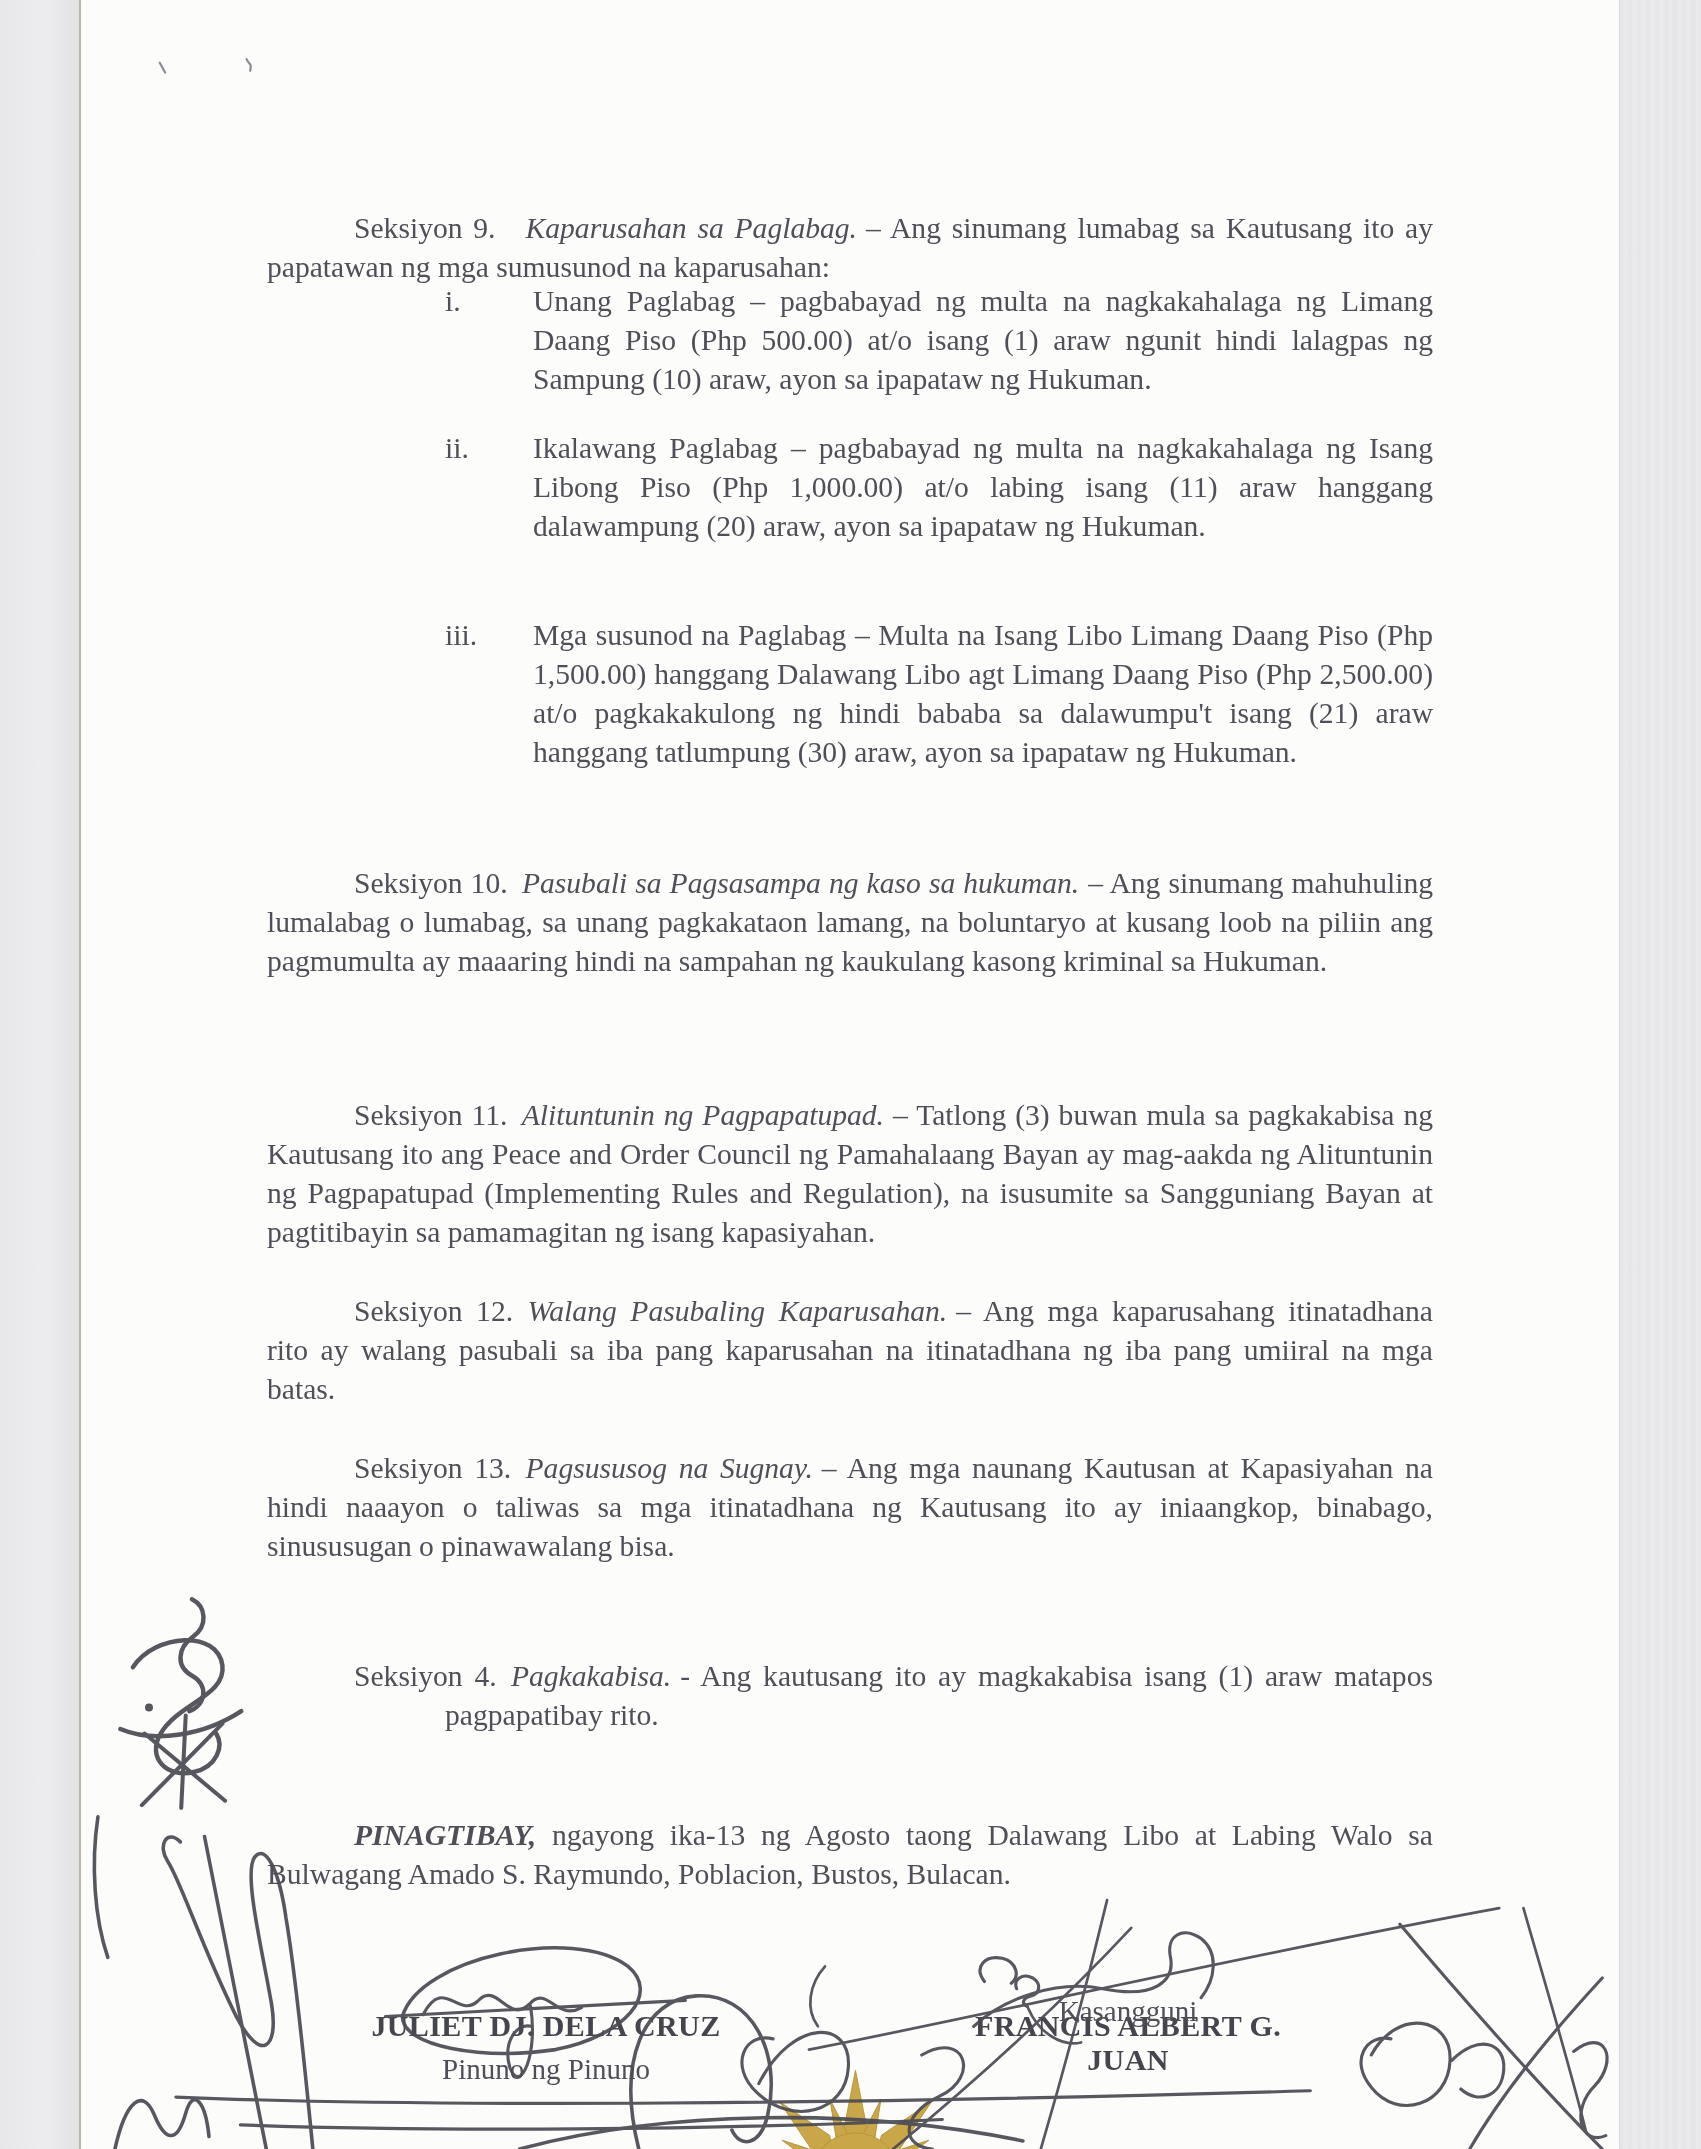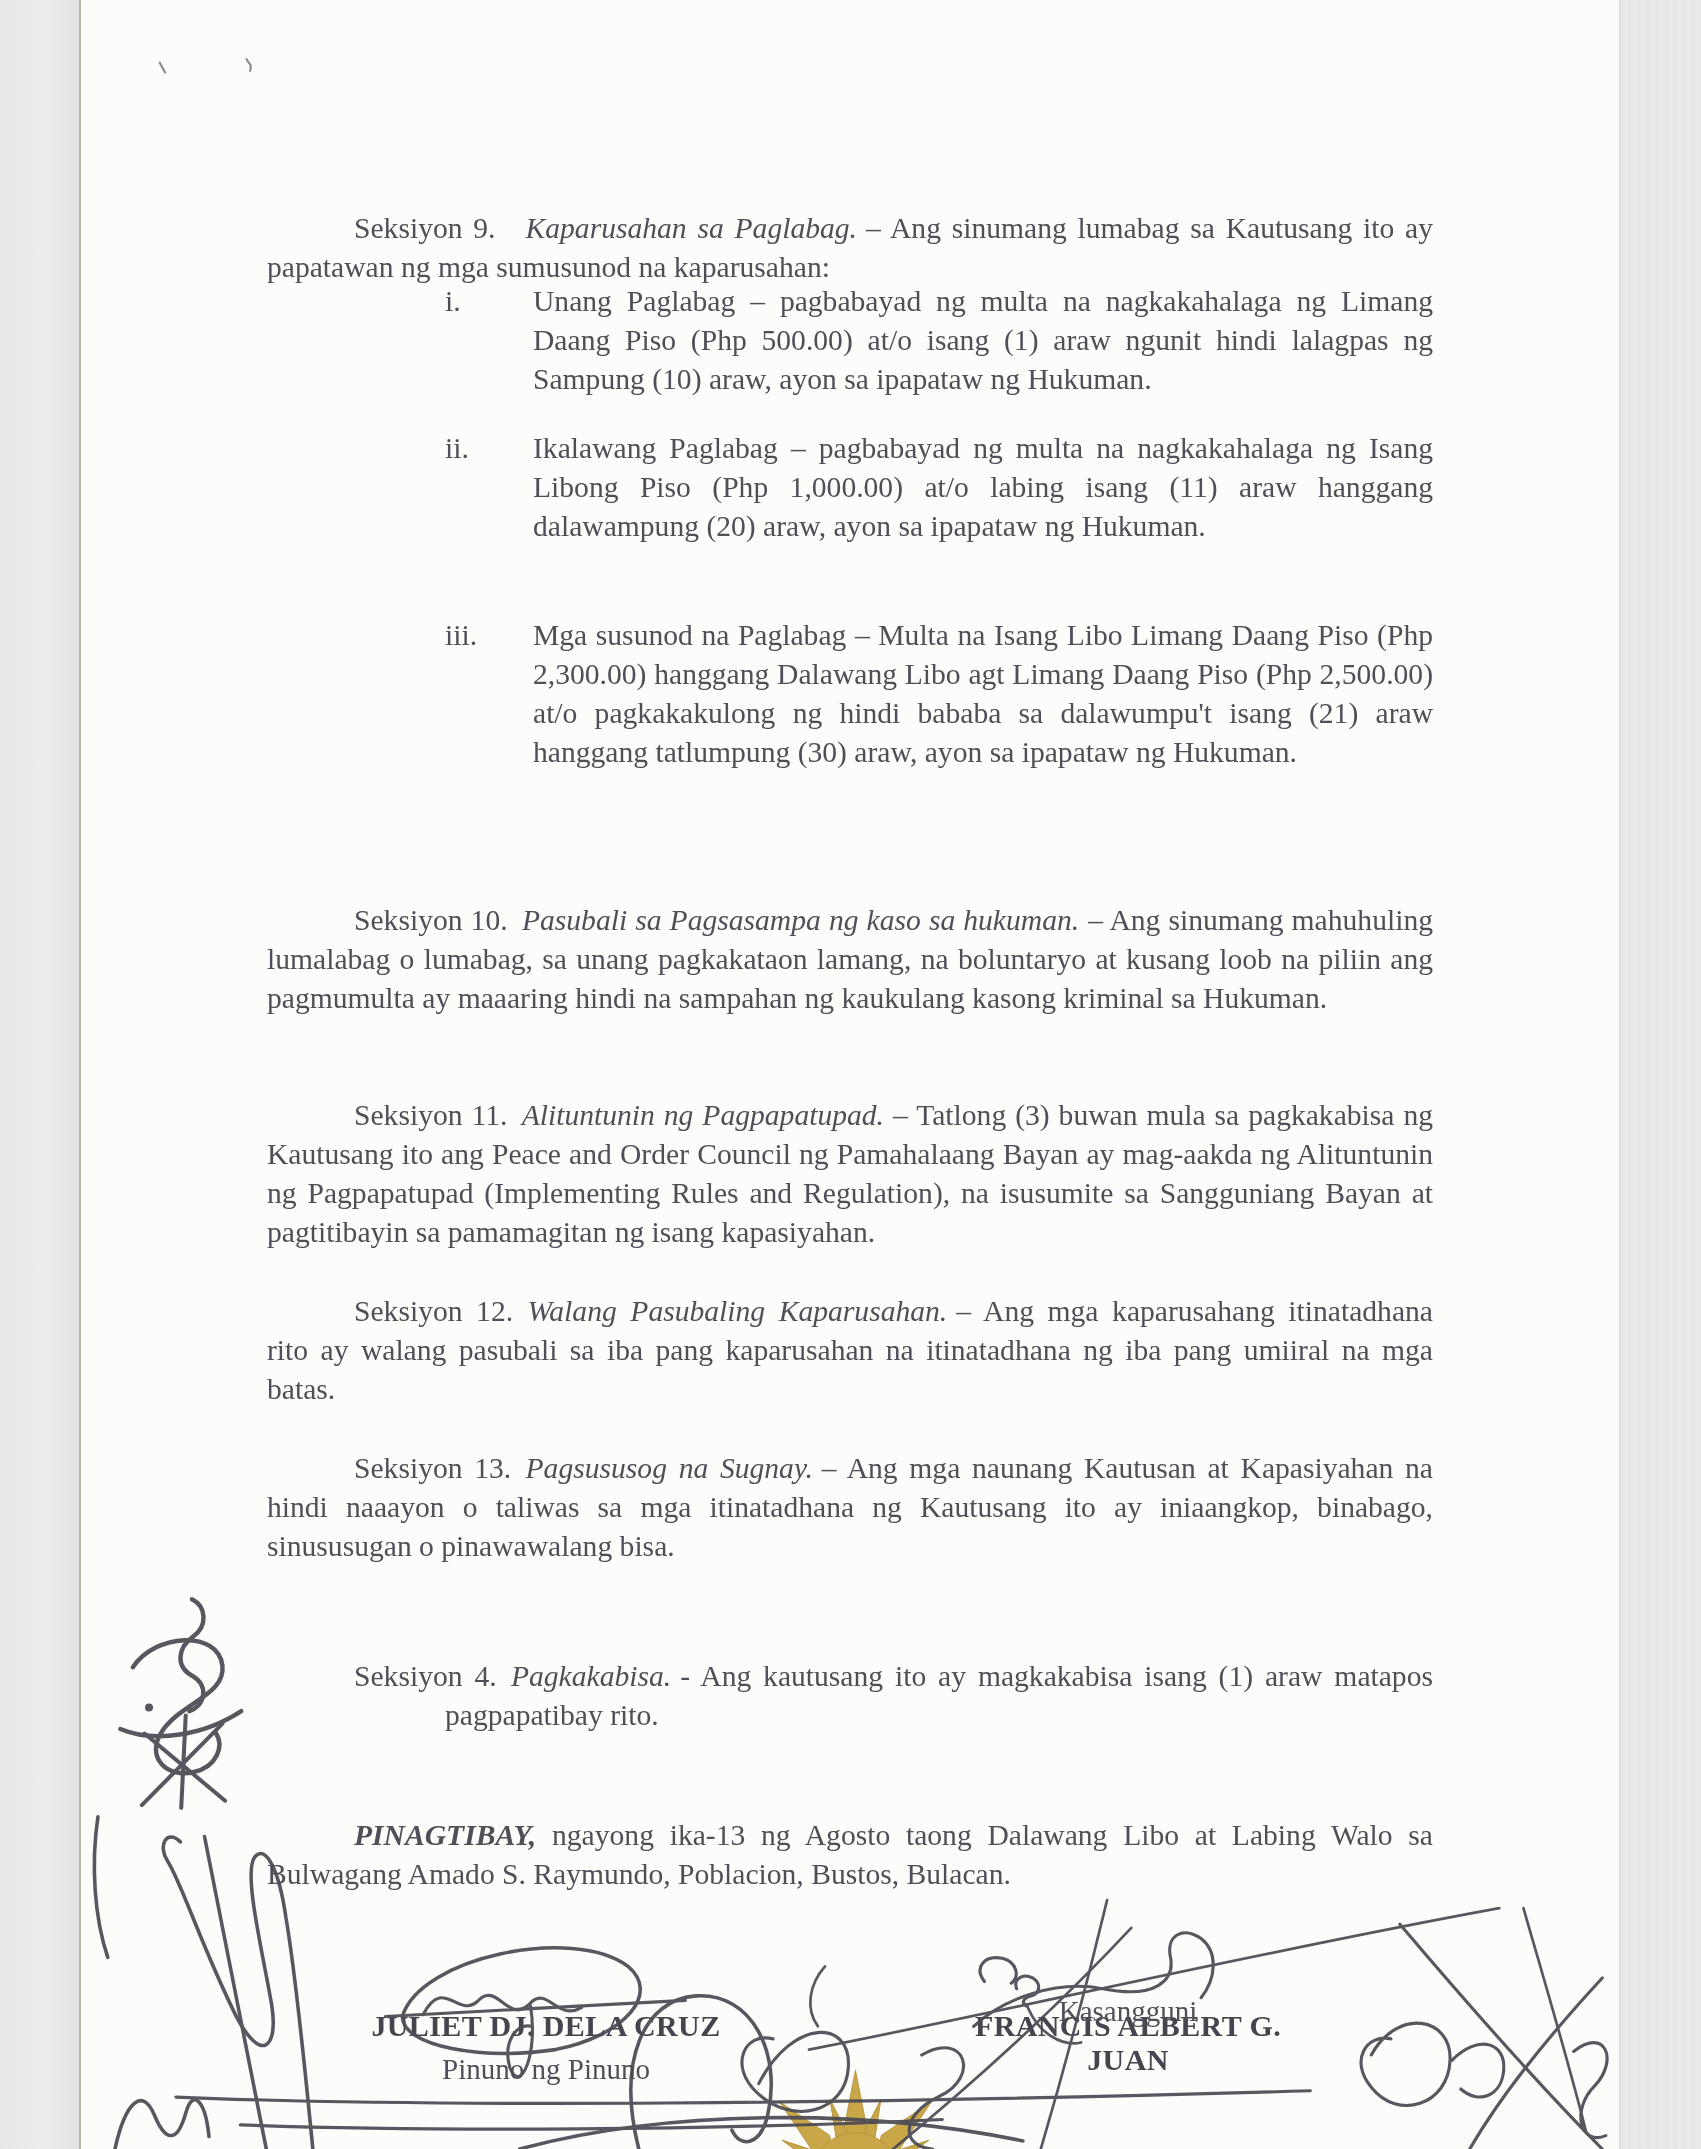--- a/index.html
+++ b/index.html
@@ -62,24 +62,24 @@
 <div class="list-item" style="top:282px">
   <span class="num">i.</span>
   <div class="itext">Unang Paglabag – pagbabayad ng multa na nagkakahalaga ng Limang Daang Piso (Php 500.00) at/o isang (1) araw ngunit hindi lalagpas ng Sampung (10) araw, ayon sa ipapataw ng Hukuman.</div>
 </div>
 <div class="list-item" style="top:429px">
   <span class="num">ii.</span>
   <div class="itext">Ikalawang Paglabag – pagbabayad ng multa na nagkakahalaga ng Isang Libong Piso (Php 1,000.00) at/o labing isang (11) araw hanggang dalawampung (20) araw, ayon sa ipapataw ng Hukuman.</div>
 </div>
 <div class="list-item" style="top:616px">
   <span class="num">iii.</span>
-  <div class="itext">Mga susunod na Paglabag – Multa na Isang Libo Limang Daang Piso (Php 2,300.00) hanggang Dalawang Libo agt Limang Daang Piso (Php 2,500.00) at/o pagkakakulong ng hindi bababa sa dalawumpu't isang (21) araw hanggang tatlumpung (30) araw, ayon sa ipapataw ng Hukuman.</div>
+  <div class="itext">Mga susunod na Paglabag – Multa na Isang Libo Limang Daang Piso (Php 1,500.00) hanggang Dalawang Libo agt Limang Daang Piso (Php 2,500.00) at/o pagkakakulong ng hindi bababa sa dalawumpu't isang (21) araw hanggang tatlumpung (30) araw, ayon sa ipapataw ng Hukuman.</div>
 </div>
 
-<p class="para" style="top:871px"><span class="s-label">Seksiyon 10.</span><i class="s-title">Pasubali sa Pagsasampa ng kaso sa hukuman.</i><span>– Ang sinumang mahuhuling lumalabag o lumabag, sa unang pagkakataon lamang, na boluntaryo at kusang loob na piliin ang pagmumulta ay maaaring hindi na sampahan ng kaukulang kasong kriminal sa Hukuman.</span></p>
+<p class="para" style="top:834px"><span class="s-label">Seksiyon 10.</span><i class="s-title">Pasubali sa Pagsasampa ng kaso sa hukuman.</i><span>– Ang sinumang mahuhuling lumalabag o lumabag, sa unang pagkakataon lamang, na boluntaryo at kusang loob na piliin ang pagmumulta ay maaaring hindi na sampahan ng kaukulang kasong kriminal sa Hukuman.</span></p>
 
 <p class="para" style="top:1066px"><span class="s-label">Seksiyon 11.</span><i class="s-title">Alituntunin ng Pagpapatupad.</i><span>– Tatlong (3) buwan mula sa pagkakabisa ng Kautusang ito ang Peace and Order Council ng Pamahalaang Bayan ay mag-aakda ng Alituntunin ng Pagpapatupad (Implementing Rules and Regulation), na isusumite sa Sangguniang Bayan at pagtitibayin sa pamamagitan ng isang kapasiyahan.</span></p>
 
 <p class="para" style="top:1262px"><span class="s-label">Seksiyon 12.</span><i class="s-title">Walang Pasubaling Kaparusahan.</i><span>– Ang mga kaparusahang itinatadhana rito ay walang pasubali sa iba pang kaparusahan na itinatadhana ng iba pang umiiral na mga batas.</span></p>
 
 <p class="para" style="top:1419px"><span class="s-label">Seksiyon 13.</span><i class="s-title">Pagsususog na Sugnay.</i><span>– Ang mga naunang Kautusan at Kapasiyahan na hindi naaayon o taliwas sa mga itinatadhana ng Kautusang ito ay iniaangkop, binabago, sinususugan o pinawawalang bisa.</span></p>
 
 <p class="para sec14" style="top:1627px"><span class="s-label">Seksiyon 4.</span><i class="s-title">Pagkakabisa.</i><span>-  Ang kautusang ito ay magkakabisa isang (1) araw matapos pagpapatibay rito.</span></p>
 
 <p class="para enact" style="top:1786px"><span class="bold">PINAGTIBAY,</span><span> ngayong ika-13 ng Agosto taong Dalawang Libo at Labing Walo sa Bulwagang Amado S. Raymundo, Poblacion, Bustos, Bulacan.</span></p>

